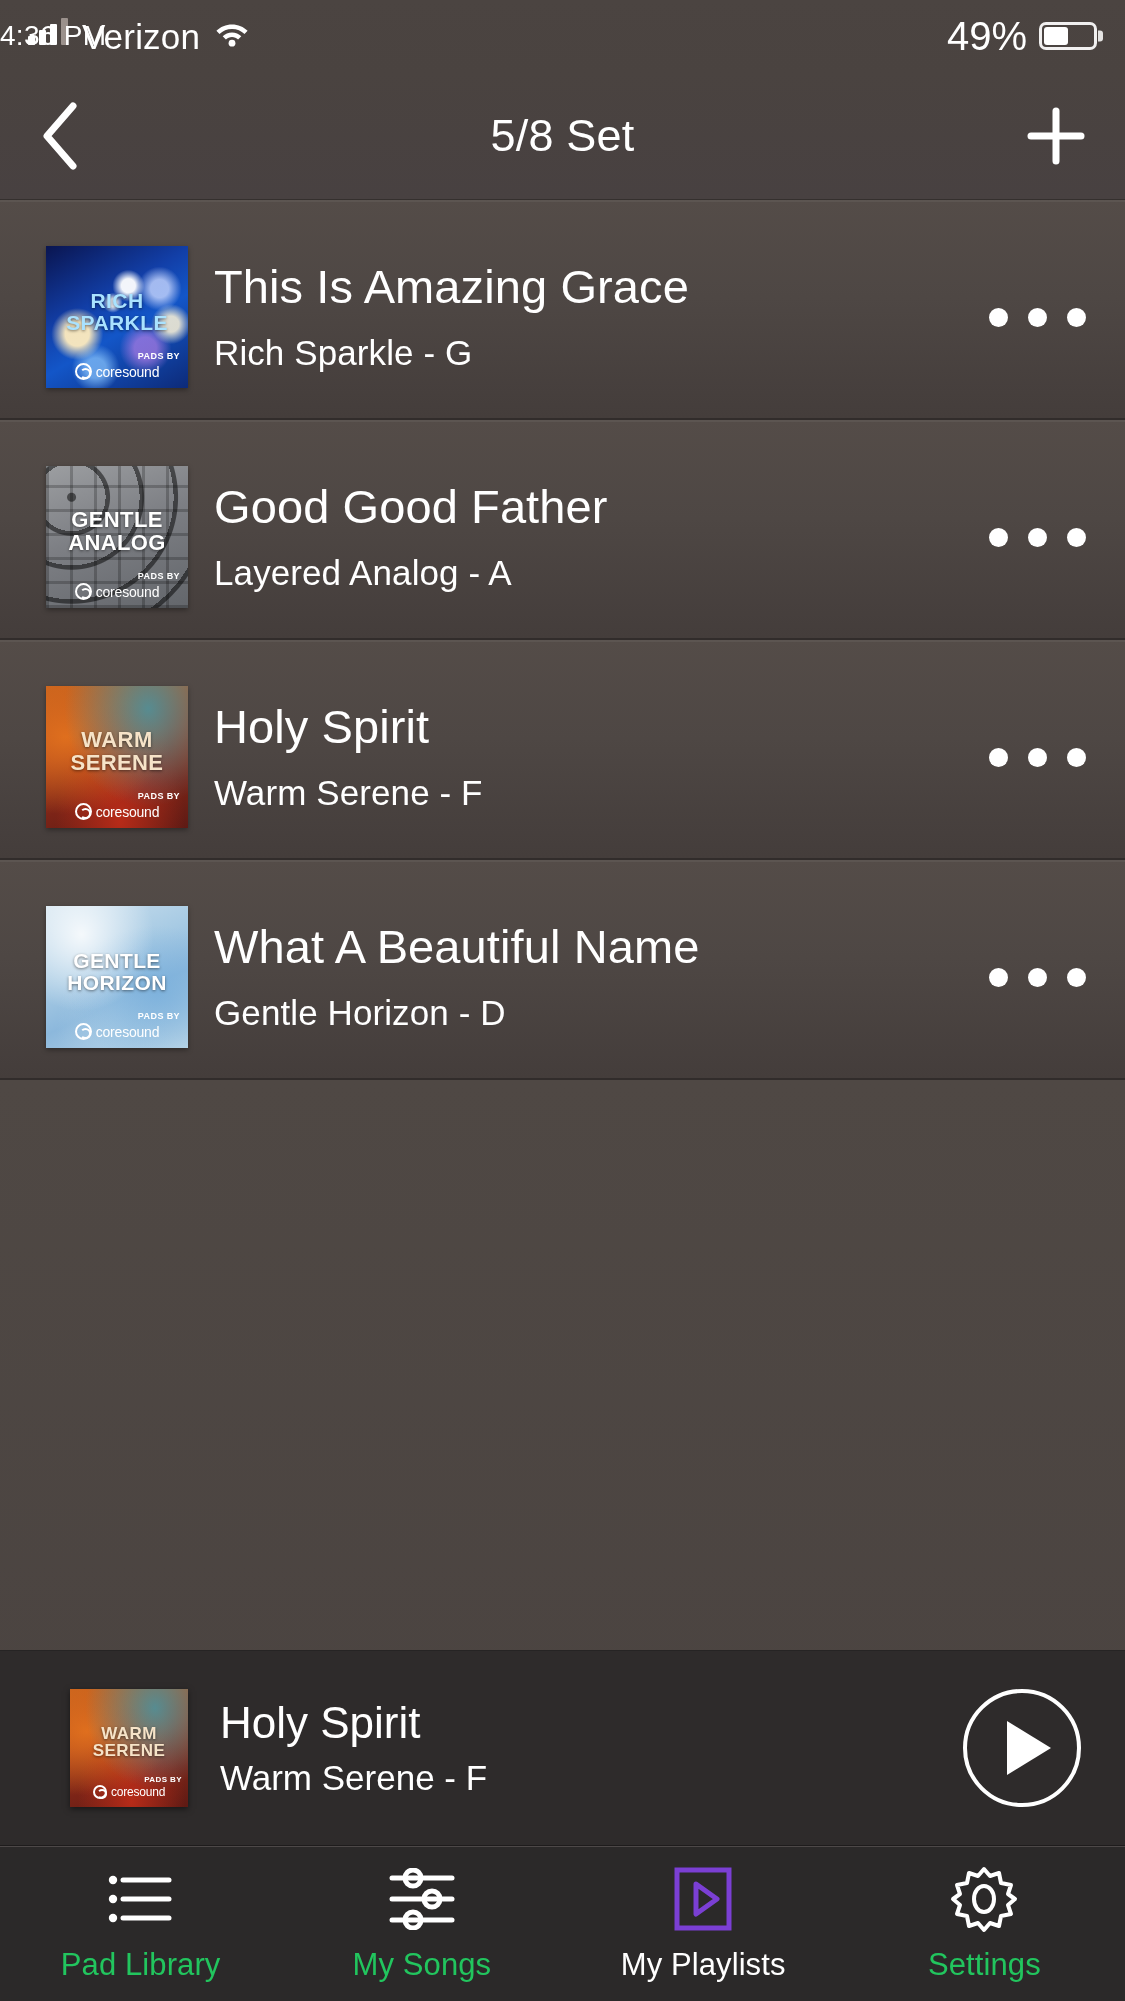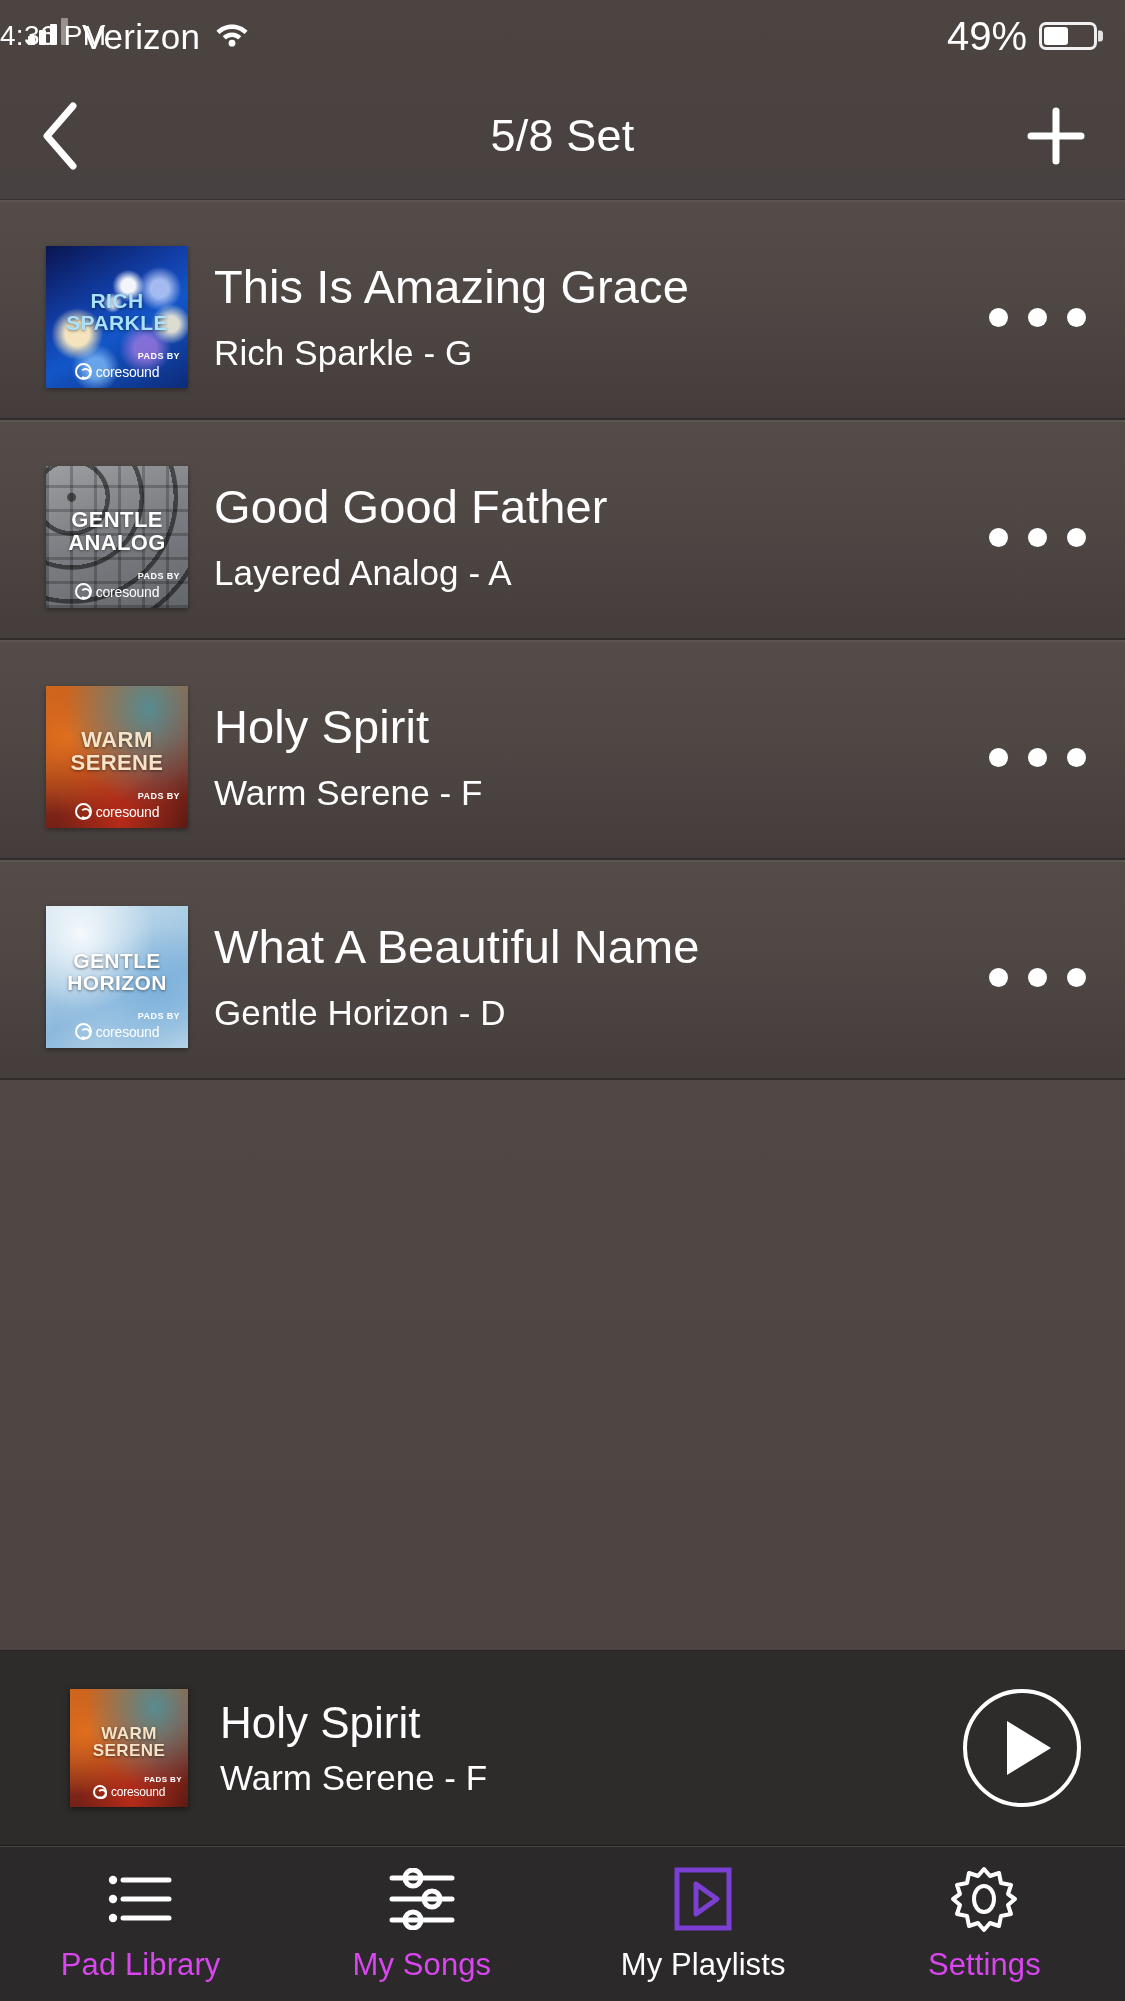--- a/index.html
+++ b/index.html
@@ -385,21 +385,21 @@
     gap: 12px;
   }
   .tab-icon {
     height: 72px;
     display: flex;
     align-items: center;
     justify-content: center;
   }
   .tab-label {
     font-size: 31px;
-    color: #d946ef;
+    color: #22c55e;
     font-weight: 400;
     letter-spacing: 0.1px;
   }
   .tab.active .tab-label { color: #ffffff; }
 </style>
 </head>
 <body>
 
 <div id="app">
 

